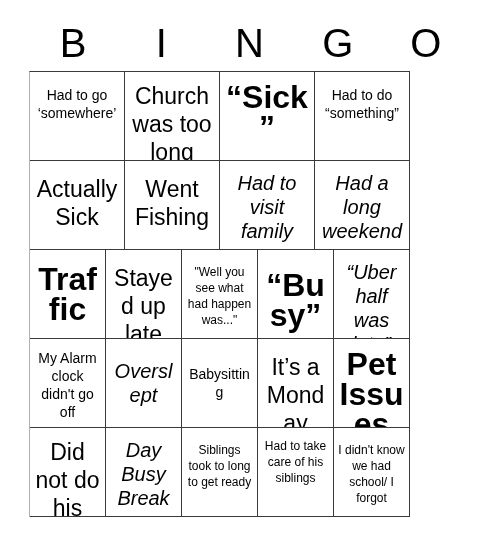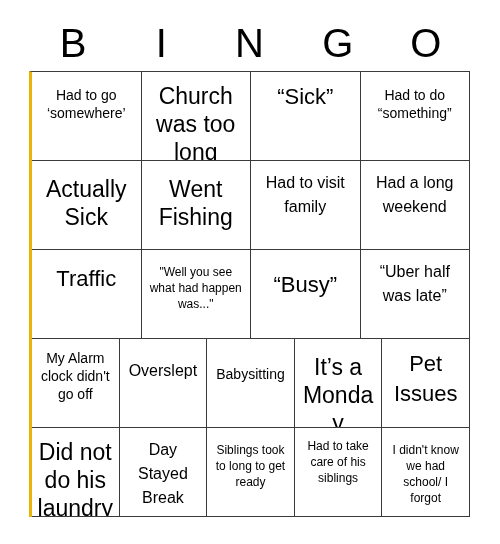--- a/index.html
+++ b/index.html
@@ -29,23 +29,23 @@
   .header-letter {
     flex: 1 1 0;
     text-align: center;
     font-size: 40px;
     line-height: 44px;
     font-weight: 400;
     letter-spacing: 0px;
     color: #000000;
   }
   .grid {
-    width: 441px;
+    width: 381px;
     border-top: 1px solid #3a3a3a;
-    border-left: 3px solid #eab308;
+    border-left: 1px solid #eab308;
     box-sizing: border-box;
   }
   .grid-row {
     display: flex;
     width: 100%;
   }
   .cell {
     flex: 1 1 0;
     width: 88px;
     height: 89px;
@@ -59,23 +59,23 @@
     overflow: hidden;
   }
   .cell-text {
     display: block;
     width: 100%;
     text-align: center;
     color: #000000;
     word-wrap: break-word;
   }
   
-  .sz-xl .cell-text { font-size: 22px; line-height: 30px; }
+  .sz-xl .cell-text { font-size: 32px; line-height: 30px; font-weight: bold; }
   .sz-lg .cell-text { font-size: 23px; line-height: 28px; }
-  .sz-md .cell-text { font-size: 16px; line-height: 24px; }
+  .sz-md .cell-text { font-size: 20px; line-height: 24px; font-style: italic; }
   .sz-sm .cell-text { font-size: 14px; line-height: 18px; }
   .sz-xs .cell-text { font-size: 12px; line-height: 16px; }
   
   .pad-1 { padding-top: 10px; }
   .pad-2 { padding-top: 14px; }
   .pad-3 { padding-top: 20px; }
   .pad-4 { padding-top: 26px; }
 </style>
 </head>
 <body>
@@ -119,20 +119,23 @@
         </div>
       <div class="cell sz-md pad-1">
           <span class="cell-text">Had a long weekend</span>
         </div>
     </div>
 
     <div class="grid-row">
       <div class="cell sz-xl pad-2">
           <span class="cell-text">Traffic</span>
         </div>
+      <div class="cell sz-lg pad-2">
+          <span class="cell-text">Stayed up late</span>
+        </div>
       <div class="cell sz-xs pad-2">
           <span class="cell-text">"Well you see what had happen was..."</span>
         </div>
       <div class="cell sz-xl pad-3">
           <span class="cell-text">“Busy”</span>
         </div>
       <div class="cell sz-md pad-1">
           <span class="cell-text">“Uber half was late”</span>
         </div>
     </div>
@@ -153,21 +156,21 @@
       <div class="cell sz-xl pad-1">
           <span class="cell-text">Pet Issues</span>
         </div>
     </div>
 
     <div class="grid-row">
       <div class="cell sz-lg pad-1">
           <span class="cell-text">Did not do his laundry</span>
         </div>
       <div class="cell sz-md pad-1">
-          <span class="cell-text">Day Stayed Break</span>
+          <span class="cell-text">Day Busy Break</span>
         </div>
       <div class="cell sz-xs pad-2">
           <span class="cell-text">Siblings took to long to get ready</span>
         </div>
       <div class="cell sz-xs pad-1">
           <span class="cell-text">Had to take care of his siblings</span>
         </div>
       <div class="cell sz-xs pad-2">
           <span class="cell-text">I didn't know we had school/ I forgot</span>
         </div>

